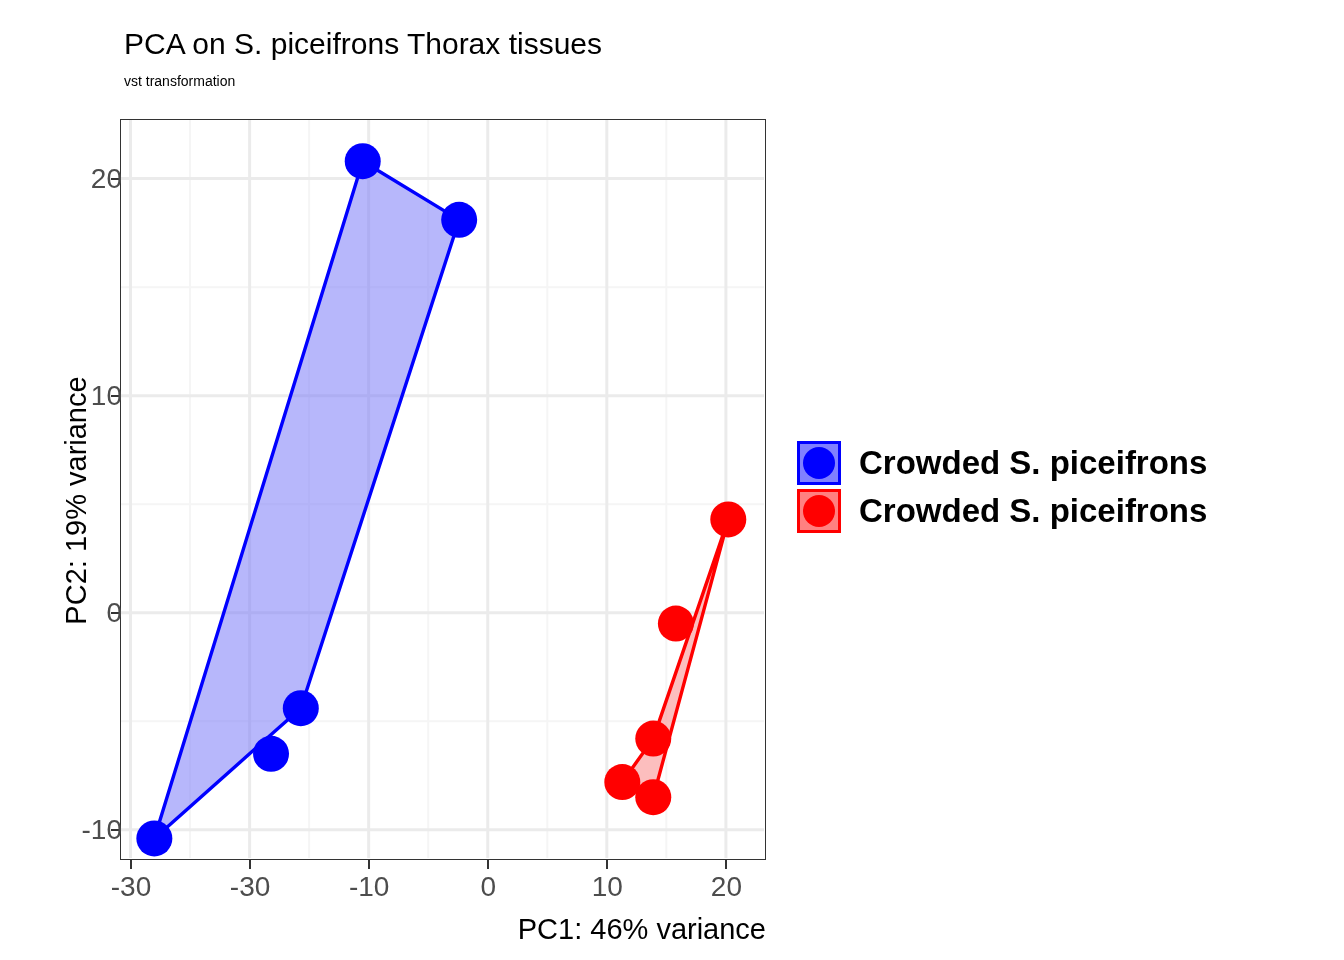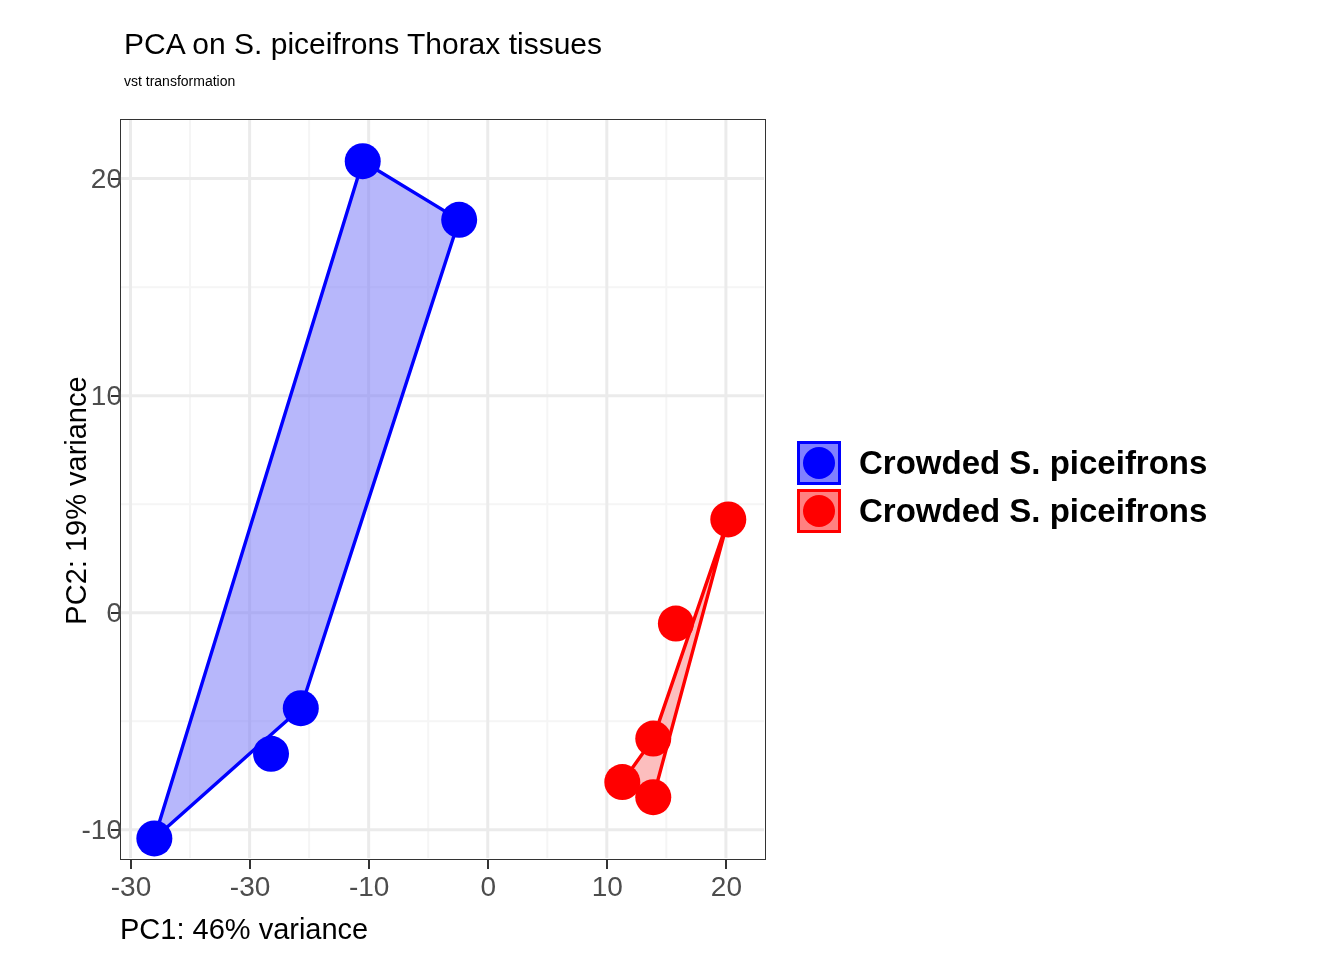--- a/index.html
+++ b/index.html
@@ -39,21 +39,21 @@
     line-height: 24px;
     color: #000;
     white-space: nowrap;
   }
   
   #xlab {
     position: absolute;
     left: 120px;
     top: 902px;
     width: 646px;
-    text-align: left;
+    text-align: right;
     font-size: 29px;
     color: #000;
     white-space: nowrap;
   }
   #ylab {
     position: absolute;
     left: -294px;
     top: 473px;
     width: 740px;
     text-align: center;

